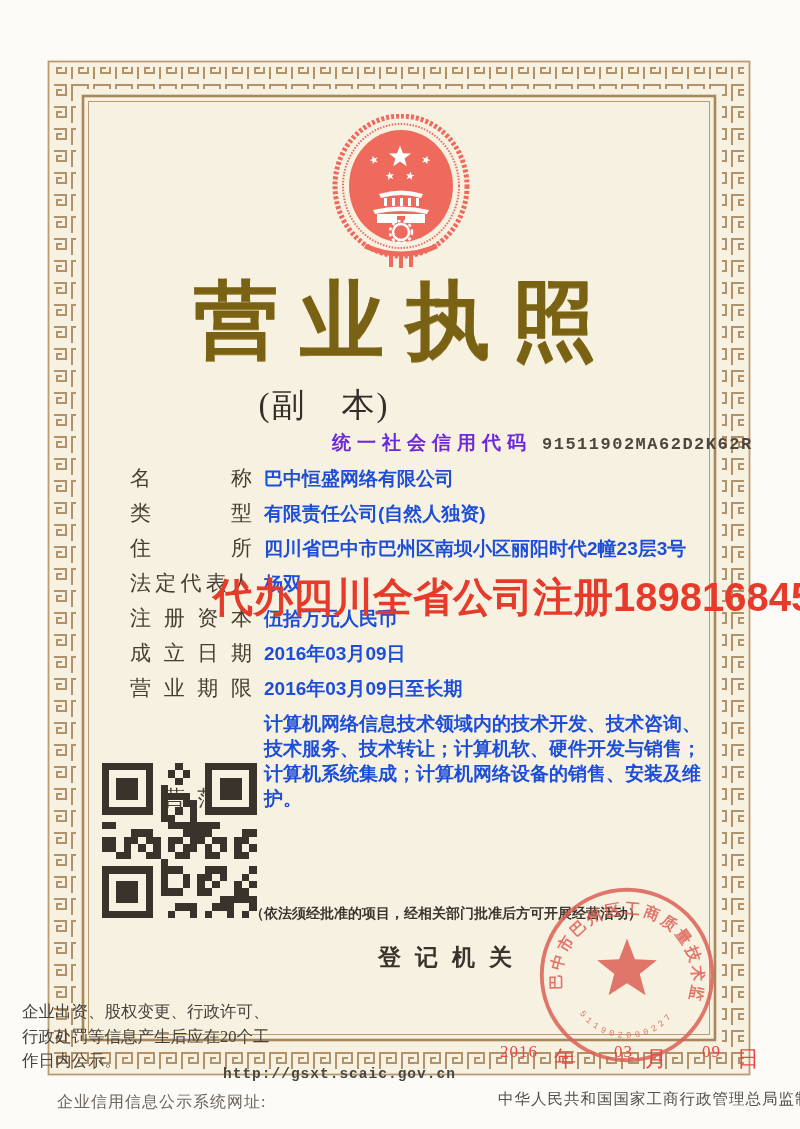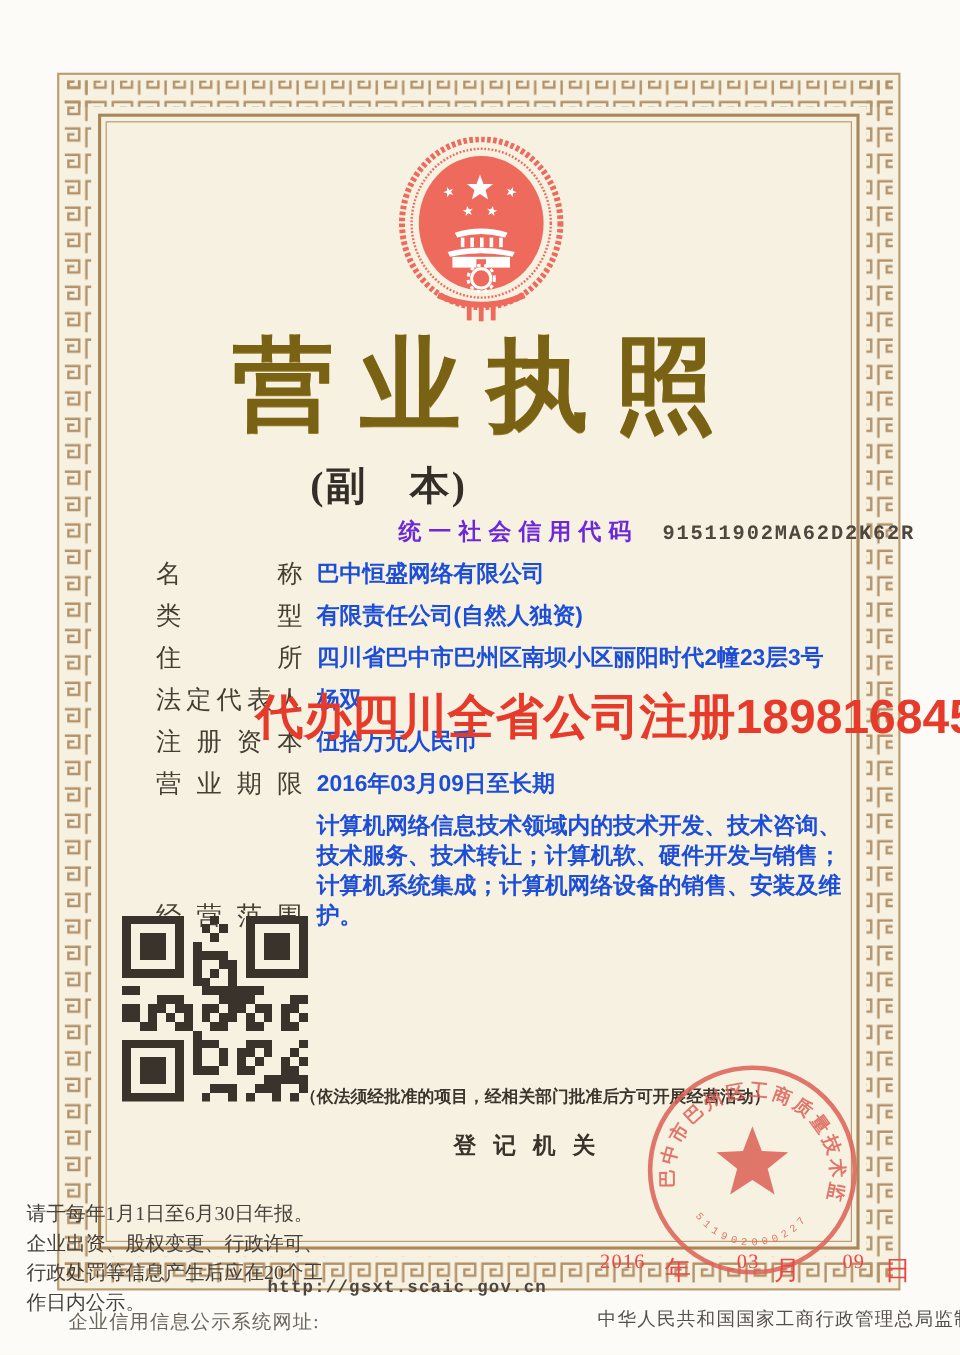--- a/index.html
+++ b/index.html
@@ -17,25 +17,25 @@
   
   #title{
     left:0;top:264px;width:800px;text-align:center;z-index:3;
     font-family:"DejaVu Sans", sans-serif;
     font-size:84px;font-weight:800;color:#7a6215;
     letter-spacing:22px;padding-left:12px;box-sizing:border-box;
     text-shadow:0 1px 0 #9a7f2e;
   }
   #subtitle{
     left:0;top:383px;width:648px;text-align:center;z-index:3;
-    font-size:33px;font-weight:700;color:#332e28;letter-spacing:2px;
+    font-size:33px;font-weight:400;color:#332e28;letter-spacing:2px;
   }
   #creditline{left:332px;top:430px;z-index:3;white-space:nowrap;}
   #creditline .lbl{font-size:19px;font-weight:700;letter-spacing:6px;color:#6d28d9;}
-  #creditline .code{font-family:"Liberation Mono", monospace;font-size:17px;font-weight:600;color:#4d473e;letter-spacing:1.5px;margin-left:20px;}
+  #creditline .code{font-family:"Liberation Mono", monospace;font-size:17px;font-weight:600;color:#4d473e;letter-spacing:1.5px;margin-left:10px;}
   
   #fields{left:130px;top:466px;width:600px;z-index:3;}
   .frow{display:flex;align-items:flex-end;margin-bottom:10px;}
   .flabel{
     display:block;flex:0 0 122px;width:122px;
     font-size:21px;color:#453e33;line-height:25px;
     text-align:justify;text-align-last:justify;
   }
   .fvalue{
     margin-left:12px;width:452px;
@@ -45,21 +45,21 @@
   
   #watermark{
     left:213px;top:570px;z-index:6;white-space:nowrap;
     font-family:"Liberation Sans", sans-serif;
     font-size:40px;font-weight:600;color:#e63a2a;
   }
   
   #qr{left:100px;top:763px;z-index:3;}
   
   #approval{left:250px;top:905px;z-index:3;font-size:14px;font-weight:600;color:#3b352d;white-space:nowrap;}
-  #registrar{left:378px;top:942px;z-index:3;font-size:19px;font-weight:600;color:#39332b;letter-spacing:14px;white-space:nowrap;}
+  #registrar{left:378px;top:942px;z-index:3;font-size:23px;font-weight:600;color:#39332b;letter-spacing:14px;white-space:nowrap;}
   
   #seal{left:535px;top:883px;z-index:4;opacity:.85;}
   
   #issuedate{left:500px;top:1044px;z-index:5;display:flex;align-items:center;white-space:nowrap;color:#ef4444;}
   #issuedate .dnum{font-size:17px;position:relative;top:-7px;letter-spacing:1px;}
   #issuedate .dcjk{font-size:22px;}
   #issuedate .m16{margin-left:16px;} #issuedate .m26{margin-left:38px;}
   #issuedate .m12{margin-left:12px;} #issuedate .m20{margin-left:35px;}
   
   #annualnote{left:22px;top:1000px;width:270px;z-index:6;font-size:16.5px;color:#46403a;line-height:24.6px;}
@@ -134,20 +134,24 @@
       <span class="flabel">住所</span>
       <span class="fvalue">四川省巴中市巴州区南坝小区丽阳时代2幢23层3号</span>
     </div>
     <div class="frow">
       <span class="flabel">法定代表人</span>
       <span class="fvalue">杨双</span>
     </div>
     <div class="frow">
       <span class="flabel">注册资本</span>
       <span class="fvalue">伍拾万元人民币</span>
+    </div>
+    <div class="frow">
+      <span class="flabel">成立日期</span>
+      <span class="fvalue">2016年03月09日</span>
     </div>
     <div class="frow">
       <span class="flabel">营业期限</span>
       <span class="fvalue">2016年03月09日至长期</span>
     </div>
     <div class="frow">
       <span class="flabel">经营范围</span>
       <span class="fvalue">计算机网络信息技术领域内的技术开发、技术咨询、技术服务、技术转让；计算机软、硬件开发与销售；计算机系统集成；计算机网络设备的销售、安装及维护。</span>
     </div>
   </div>
@@ -303,20 +307,19 @@
 <div id="issuedate" class="abs">
   <span class="dnum">2016</span>
   <span class="dcjk m16">年</span>
   <span class="dnum m26">03</span>
   <span class="dcjk m12">月</span>
   <span class="dnum m20">09</span>
   <span class="dcjk m16">日</span>
 </div>
 
 <div id="annualnote" class="abs">
-  <div>请于每年1月1日至6月30日年报。</div>
   <div>企业出资、股权变更、行政许可、</div>
   <div>行政处罚等信息产生后应在20个工</div>
   <div>作日内公示。</div>
 </div>
 <div id="sitelabel" class="abs">企业信用信息公示系统网址:</div>
 <div id="siteurl" class="abs">http://gsxt.scaic.gov.cn</div>
 <div id="producer" class="abs">中华人民共和国国家工商行政管理总局监制</div>
 
 </body></html>

